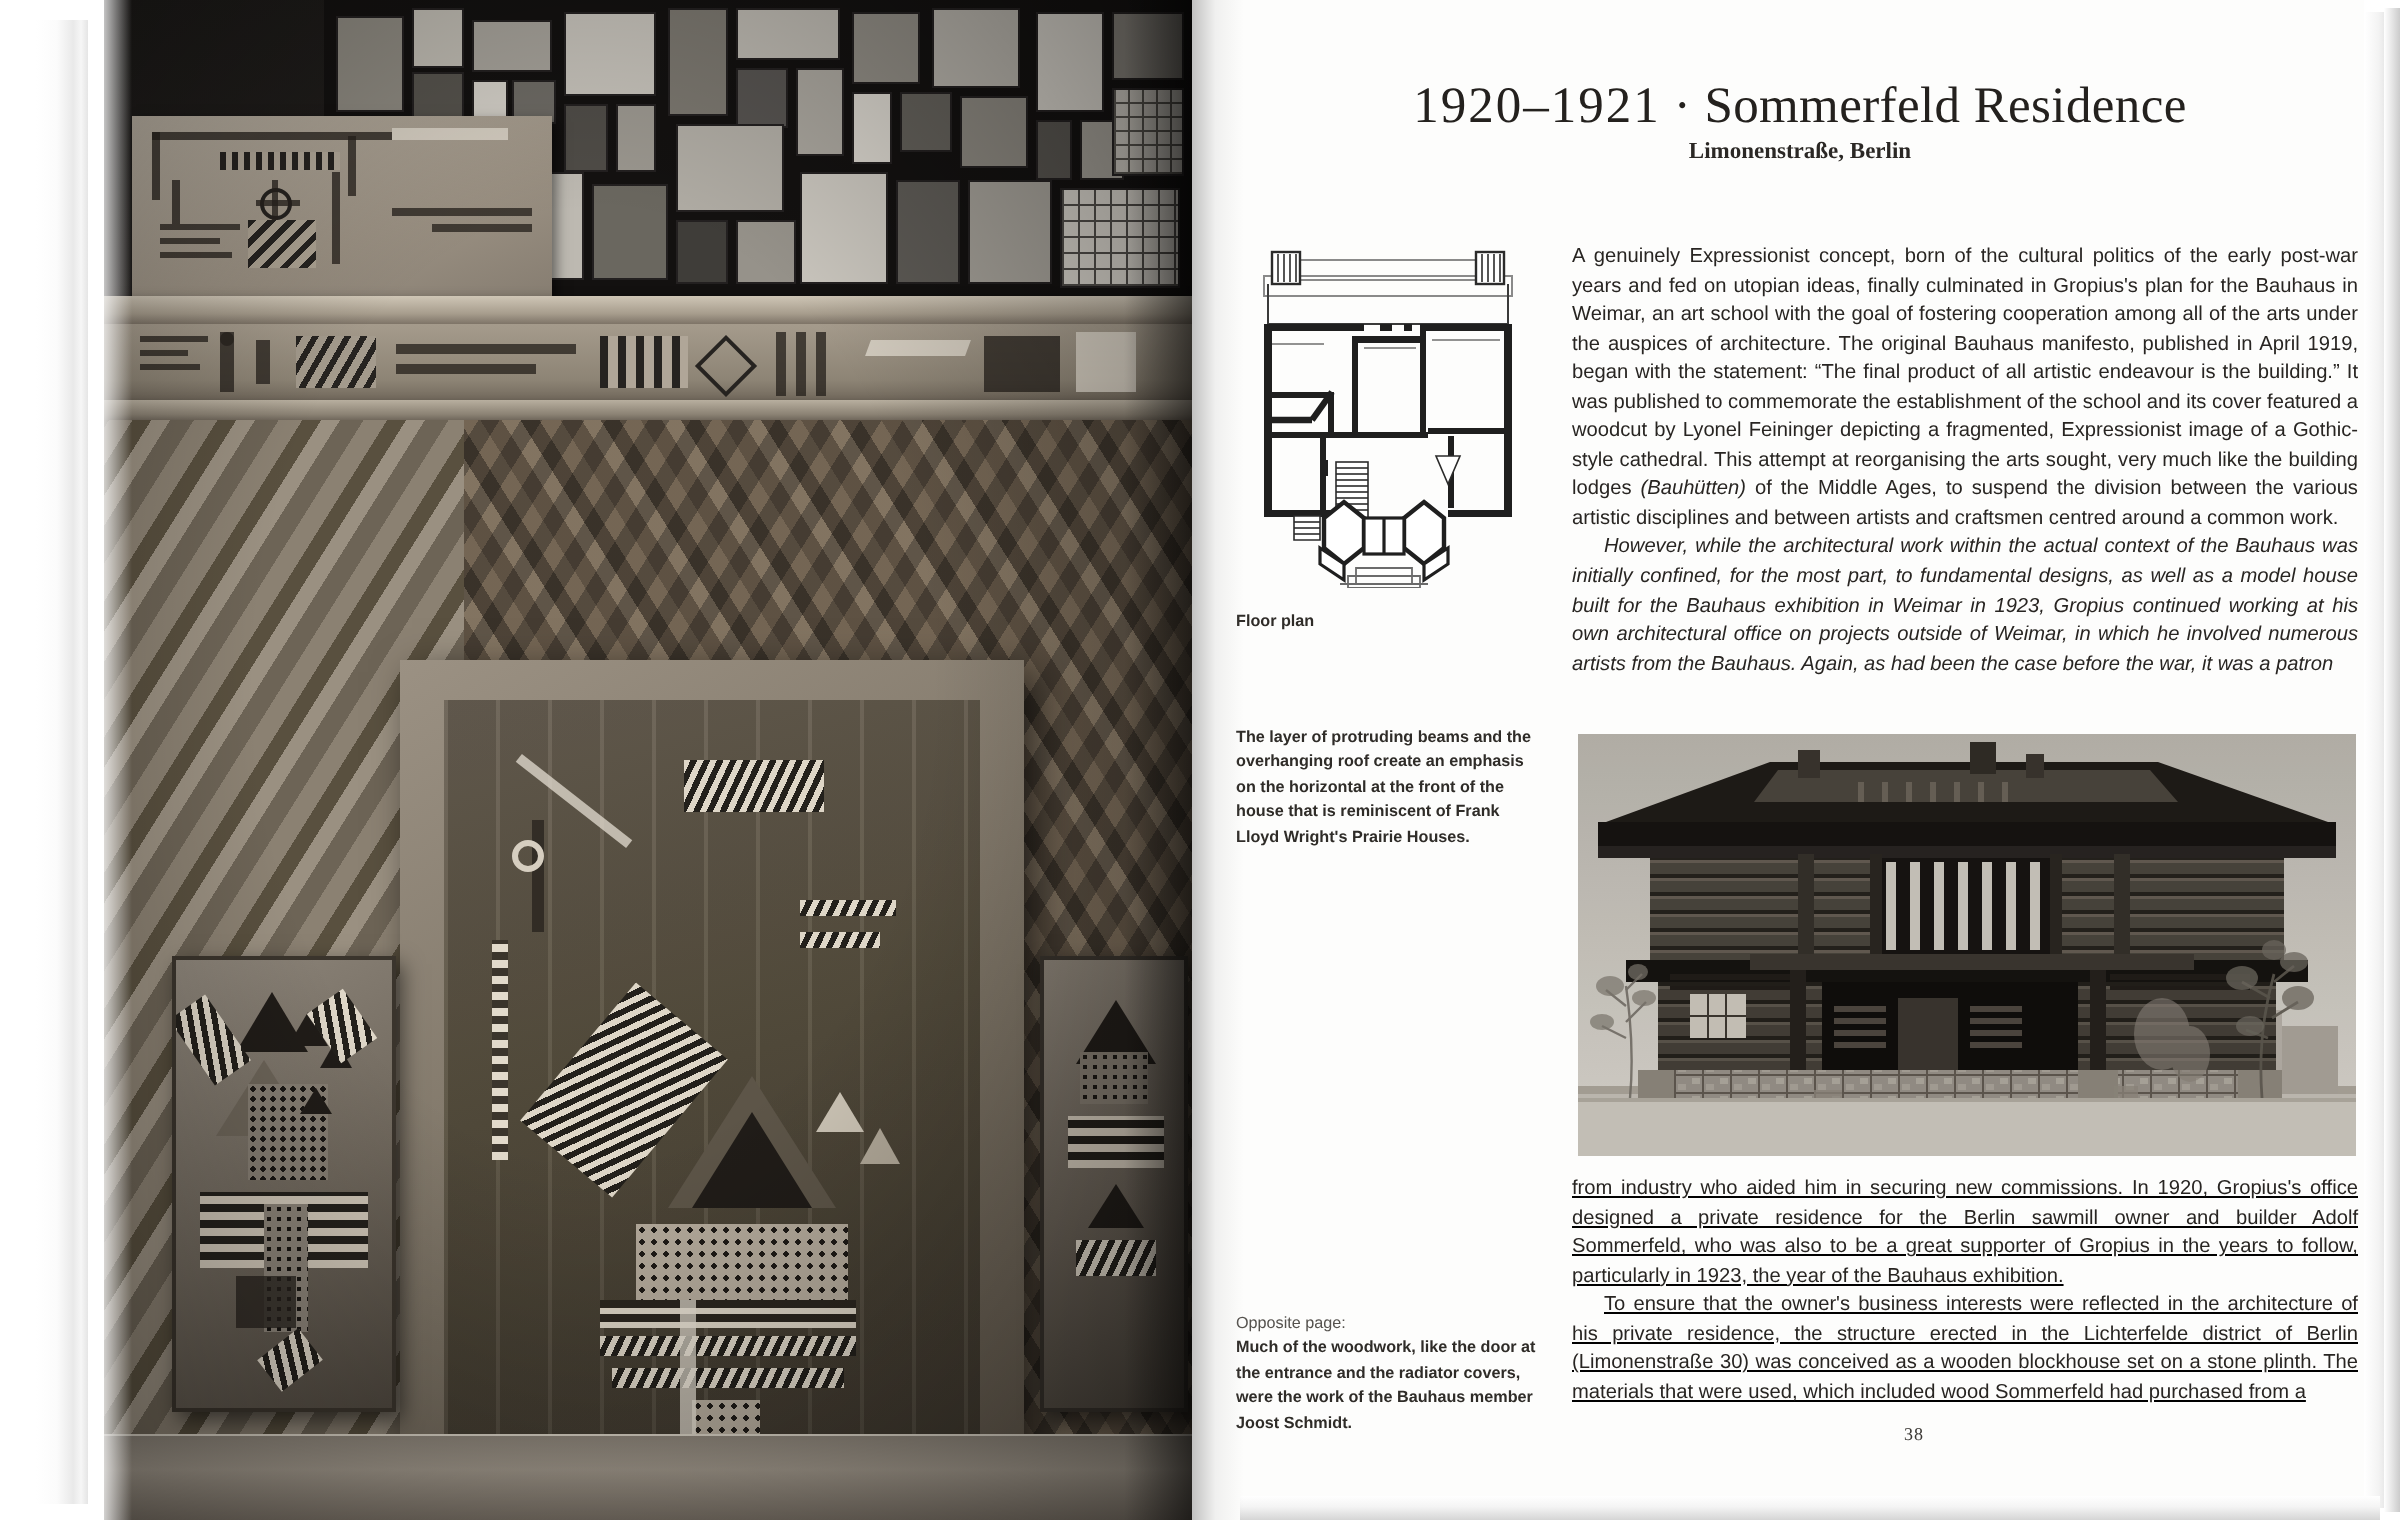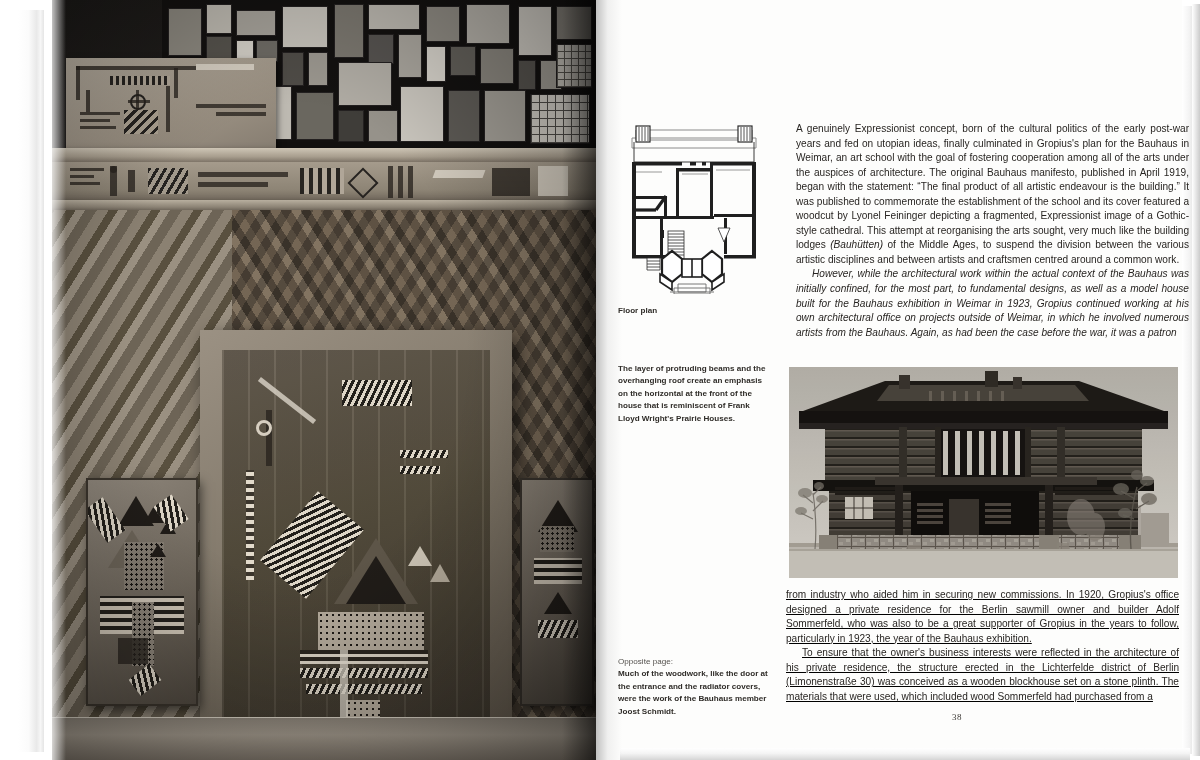--- a/index.html
+++ b/index.html
@@ -304,21 +304,21 @@
   }
   .cap-floorplan { left: 22px; top: 305px; font-weight: bold; }
   .cap-beams { left: 22px; top: 363px; font-weight: bold; width: 152px; }
   .cap-opposite { left: 22px; top: 656px; width: 154px; }
   .cap-opposite .lead { font-weight: normal; color: #55524e; }
   .cap-opposite .body { font-weight: bold; display: block; }
 
   
   .body-col {
     position: absolute;
-    left: 200px; top: 122px;
+    left: 190px; top: 122px;
     width: 393px;
   }
   .body-col p {
     font-family: "Liberation Sans", sans-serif;
     font-size: 10.1px;
     line-height: 14.55px;
     text-align: justify;
     color: #282522;
     hyphens: none;
   }
@@ -526,20 +526,26 @@
 
       <div class="photo-vignette"></div>
       <div class="left-gutter"></div>
       <div class="left-outer-fade"></div>
     </div>
   </div>
 
   <div class="right-page">
     <div class="right-gutter"></div>
 
+    <div class="headline">
+      <span class="yr">1920–1921</span>
+      <span>·</span>
+      <span>Sommerfeld Residence</span>
+    </div>
+    <div class="subhead">Limonenstraße, Berlin</div>
 
     <div class="floorplan-box">
       <svg viewBox="0 0 148 176" width="148" height="176">
         <g fill="none" stroke="#3a3a3a" stroke-width="1">
 
           <path d="M16 12 H132 V22 H16 Z" stroke="#8a8a8a"></path>
           <path d="M12 20 H136 V30 H12 Z" stroke="#8a8a8a"></path>
 
           <rect x="16" y="8" width="14" height="16" fill="#ffffff" stroke="#2b2b2b" stroke-width="1.2"></rect>
           <rect x="118" y="8" width="14" height="16" fill="#ffffff" stroke="#2b2b2b" stroke-width="1.2"></rect>

